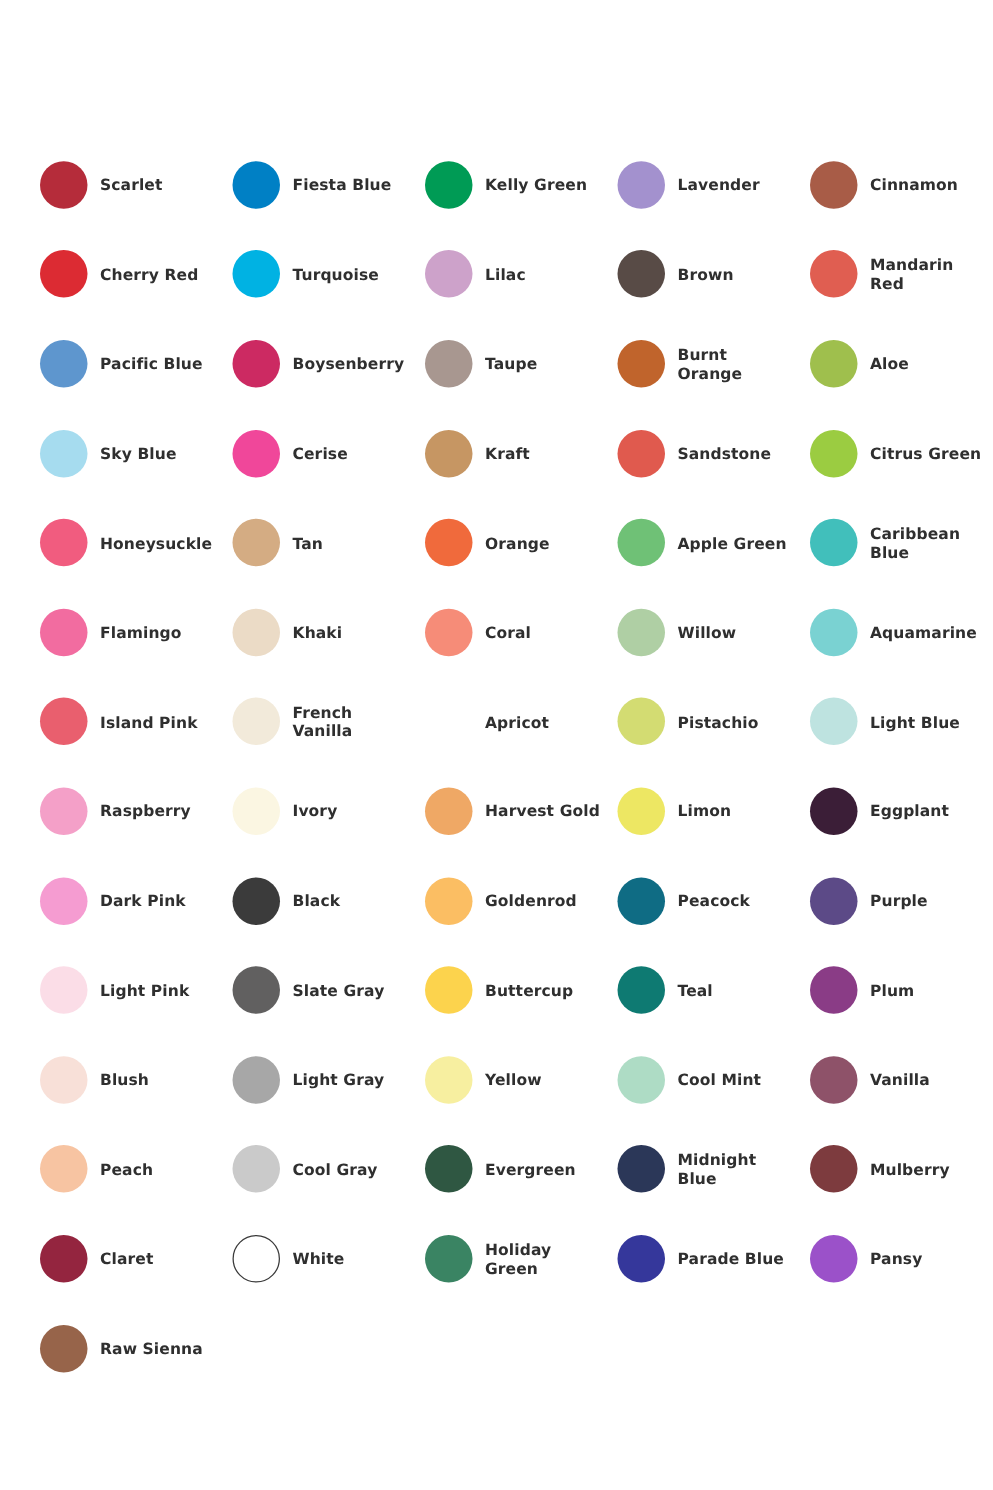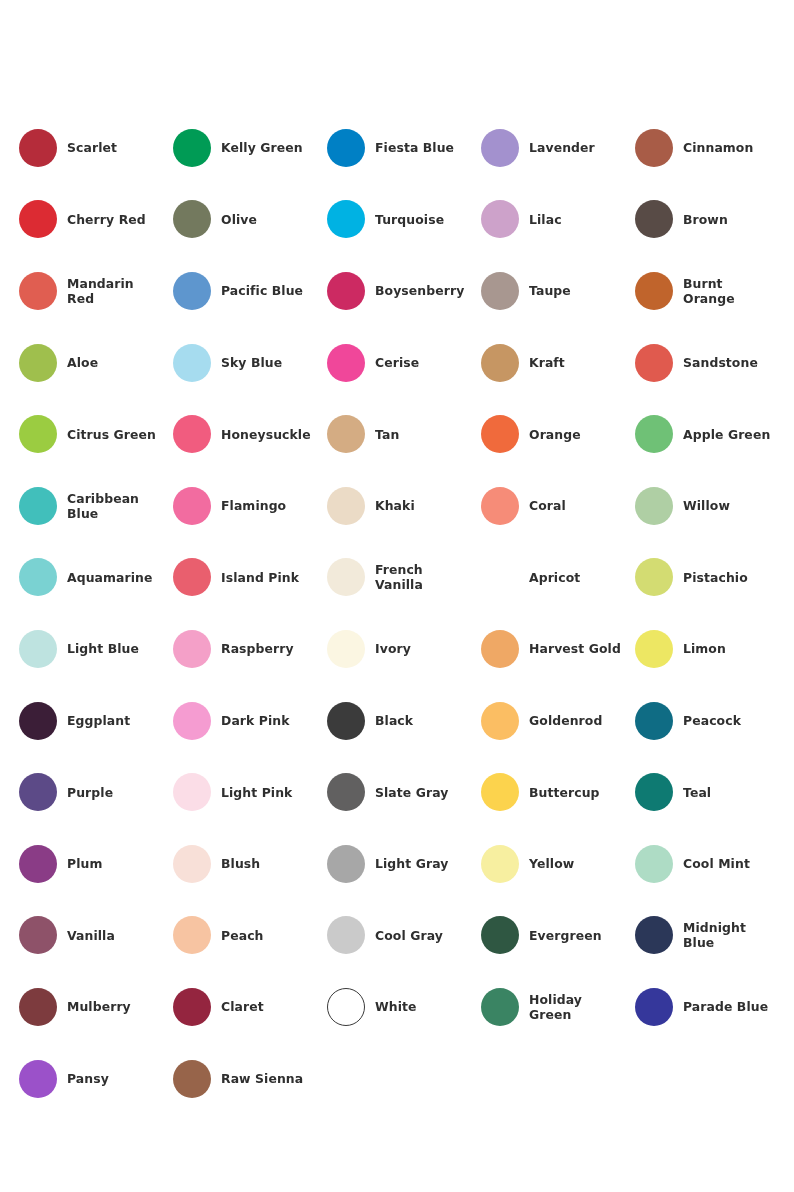--- a/index.html
+++ b/index.html
@@ -12,21 +12,21 @@
     width: 794px;
     height: 1192px;
     font-family: "DejaVu Sans", "Liberation Sans", sans-serif;
     color: #2b2b2b;
     overflow: hidden;
     position: relative;
   }
 
   #swatch-grid {
     position: absolute;
-    left: 19px;
+    left: 32px;
     top: 112px;
     width: 730px;
     display: grid;
     grid-template-columns: repeat(5, 154px);
     grid-auto-rows: 71.6px;
     column-gap: 0px;
     row-gap: 0px;
   }
 
   .swatch-cell {
@@ -77,42 +77,38 @@
 </style>
 </head>
 <body>
 
 <div id="swatch-grid">
     <div class="swatch-cell">
       <div class="swatch-dot" style="background: rgb(181, 44, 58);"></div>
       <div class="swatch-label">Scarlet</div>
     </div>
     <div class="swatch-cell">
+      <div class="swatch-dot" style="background: rgb(0, 128, 197);"></div>
+      <div class="swatch-label">Fiesta Blue</div>
+    </div>
+    <div class="swatch-cell">
       <div class="swatch-dot" style="background: rgb(0, 155, 85);"></div>
       <div class="swatch-label">Kelly Green</div>
     </div>
     <div class="swatch-cell">
-      <div class="swatch-dot" style="background: rgb(0, 128, 197);"></div>
-      <div class="swatch-label">Fiesta Blue</div>
-    </div>
-    <div class="swatch-cell">
       <div class="swatch-dot" style="background: rgb(163, 145, 206);"></div>
       <div class="swatch-label">Lavender</div>
     </div>
     <div class="swatch-cell">
       <div class="swatch-dot" style="background: rgb(168, 92, 71);"></div>
       <div class="swatch-label">Cinnamon</div>
     </div>
     <div class="swatch-cell">
       <div class="swatch-dot" style="background: rgb(220, 43, 51);"></div>
       <div class="swatch-label">Cherry Red</div>
-    </div>
-    <div class="swatch-cell">
-      <div class="swatch-dot" style="background: rgb(115, 121, 94);"></div>
-      <div class="swatch-label">Olive</div>
     </div>
     <div class="swatch-cell">
       <div class="swatch-dot" style="background: rgb(0, 178, 227);"></div>
       <div class="swatch-label">Turquoise</div>
     </div>
     <div class="swatch-cell">
       <div class="swatch-dot" style="background: rgb(205, 162, 202);"></div>
       <div class="swatch-label">Lilac</div>
     </div>
     <div class="swatch-cell">

